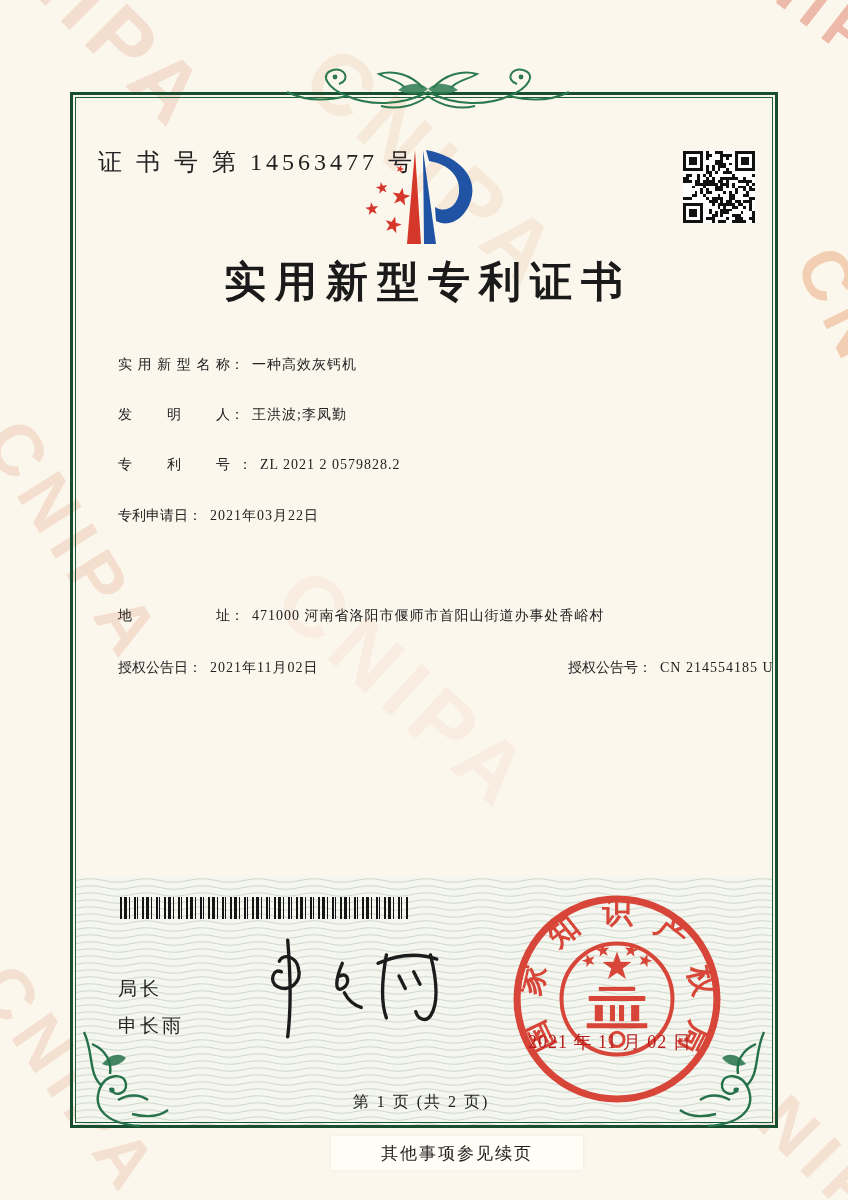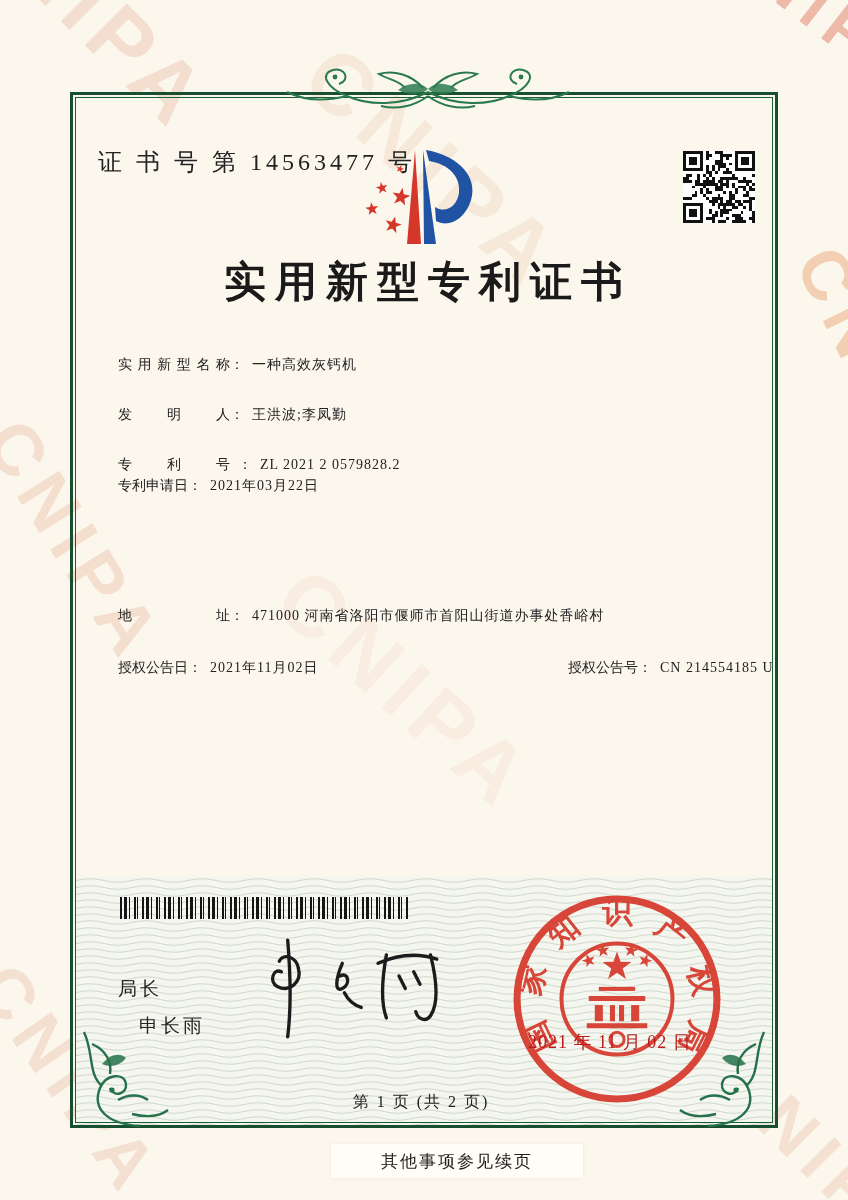--- a/index.html
+++ b/index.html
@@ -44,21 +44,21 @@
   .signer{position:absolute;left:118px;z-index:4;font-size:19px;
     font-family:Liberation Serif, serif;letter-spacing:3px;}
   .signature{position:absolute;left:252px;top:936px;z-index:5;}
   .seal{position:absolute;left:510px;top:892px;width:214px;height:214px;z-index:5;}
   .seal-date{position:absolute;left:528px;top:1030px;z-index:6;font-size:18px;
     letter-spacing:1px;color:#b91c1c;white-space:nowrap;}
   .page-footer{position:absolute;left:70px;top:1092px;width:702px;text-align:center;
     font-size:16px;z-index:4;letter-spacing:2px;}
   .cont-box{position:absolute;left:331px;top:1136px;width:252px;height:34px;z-index:4;
     background:#fffdf6;display:flex;align-items:center;justify-content:center;
-    font-size:17px;letter-spacing:2px;box-shadow:0 0 4px rgba(0,0,0,0.05);margin-top:8px;}
+    font-size:17px;letter-spacing:2px;box-shadow:0 0 4px rgba(0,0,0,0.05);}
   .logo{position:absolute;left:352px;top:142px;z-index:4;}
   .qr{position:absolute;left:683px;top:151px;width:72px;height:72px;z-index:4;}
   .flourish-top{position:absolute;left:283px;top:62px;z-index:4;}
   .corner{position:absolute;z-index:4;}
 </style>
 </head>
 <body>
 
 <div id="page">
 
@@ -364,41 +364,41 @@
 
   <div class="row" style="top:356px;">
     <span class="lbl jl">实用新型名称</span><span class="colon">：</span><span class="val">一种高效灰钙机</span>
   </div>
   <div class="row" style="top:406px;">
     <span class="lbl jl">发明人</span><span class="colon">：</span><span class="val">王洪波;李凤勤</span>
   </div>
   <div class="row" style="top:456px;">
     <span class="lbl jl">专利号</span><span class="colon"></span><span class="colon">：</span><span class="val">ZL 2021 2 0579828.2</span>
   </div>
-  <div class="row" style="top:477px;">
+  <div class="row" style="top:507px;">
     <span class="lbl">专利申请日</span><span class="colon">：</span><span class="val">2021年03月22日</span>
   </div>
   <div class="row" style="top:607px;">
     <span class="lbl jl">地址</span><span class="colon">：</span><span class="val">471000 河南省洛阳市偃师市首阳山街道办事处香峪村</span>
   </div>
 
   <div class="row" style="top:659px;width:614px;">
     <span class="lbl">授权公告日</span><span class="colon">：</span><span class="val">2021年11月02日</span>
     <span class="grant2">
       <span class="lbl">授权公告号</span><span class="colon">：</span><span class="val">CN 214554185 U</span>
     </span>
   </div>
 
   <div class="body-text">
   </div>
 
   <div class="barcode"></div>
 
   <div class="signer" style="top:976px;">局长</div>
-  <div class="signer" style="top:1013px;margin-left:21px;">申长雨</div>
+  <div class="signer" style="top:1013px;">申长雨</div>
 
   <svg class="signature" xmlns="http://www.w3.org/2000/svg" width="210" height="105" viewBox="0 0 200 100">
     <g stroke="#1c1c1c" stroke-width="3.2" fill="none" stroke-linecap="round">
       <path d="M28 34 C20 30 16 44 24 48 C36 54 48 44 44 30 C42 20 30 16 26 24"></path>
       <path d="M34 4 C36 28 38 64 34 96"></path>
       <path d="M86 26 C80 40 78 54 86 50 C94 46 92 34 84 38"></path>
       <path d="M88 54 C92 62 98 66 104 68"></path>
       <path d="M128 18 C124 40 122 62 128 78"></path>
       <path d="M120 26 C138 18 158 16 176 22"></path>
       <path d="M170 18 C176 42 178 64 170 76 C166 82 158 80 156 72"></path>

